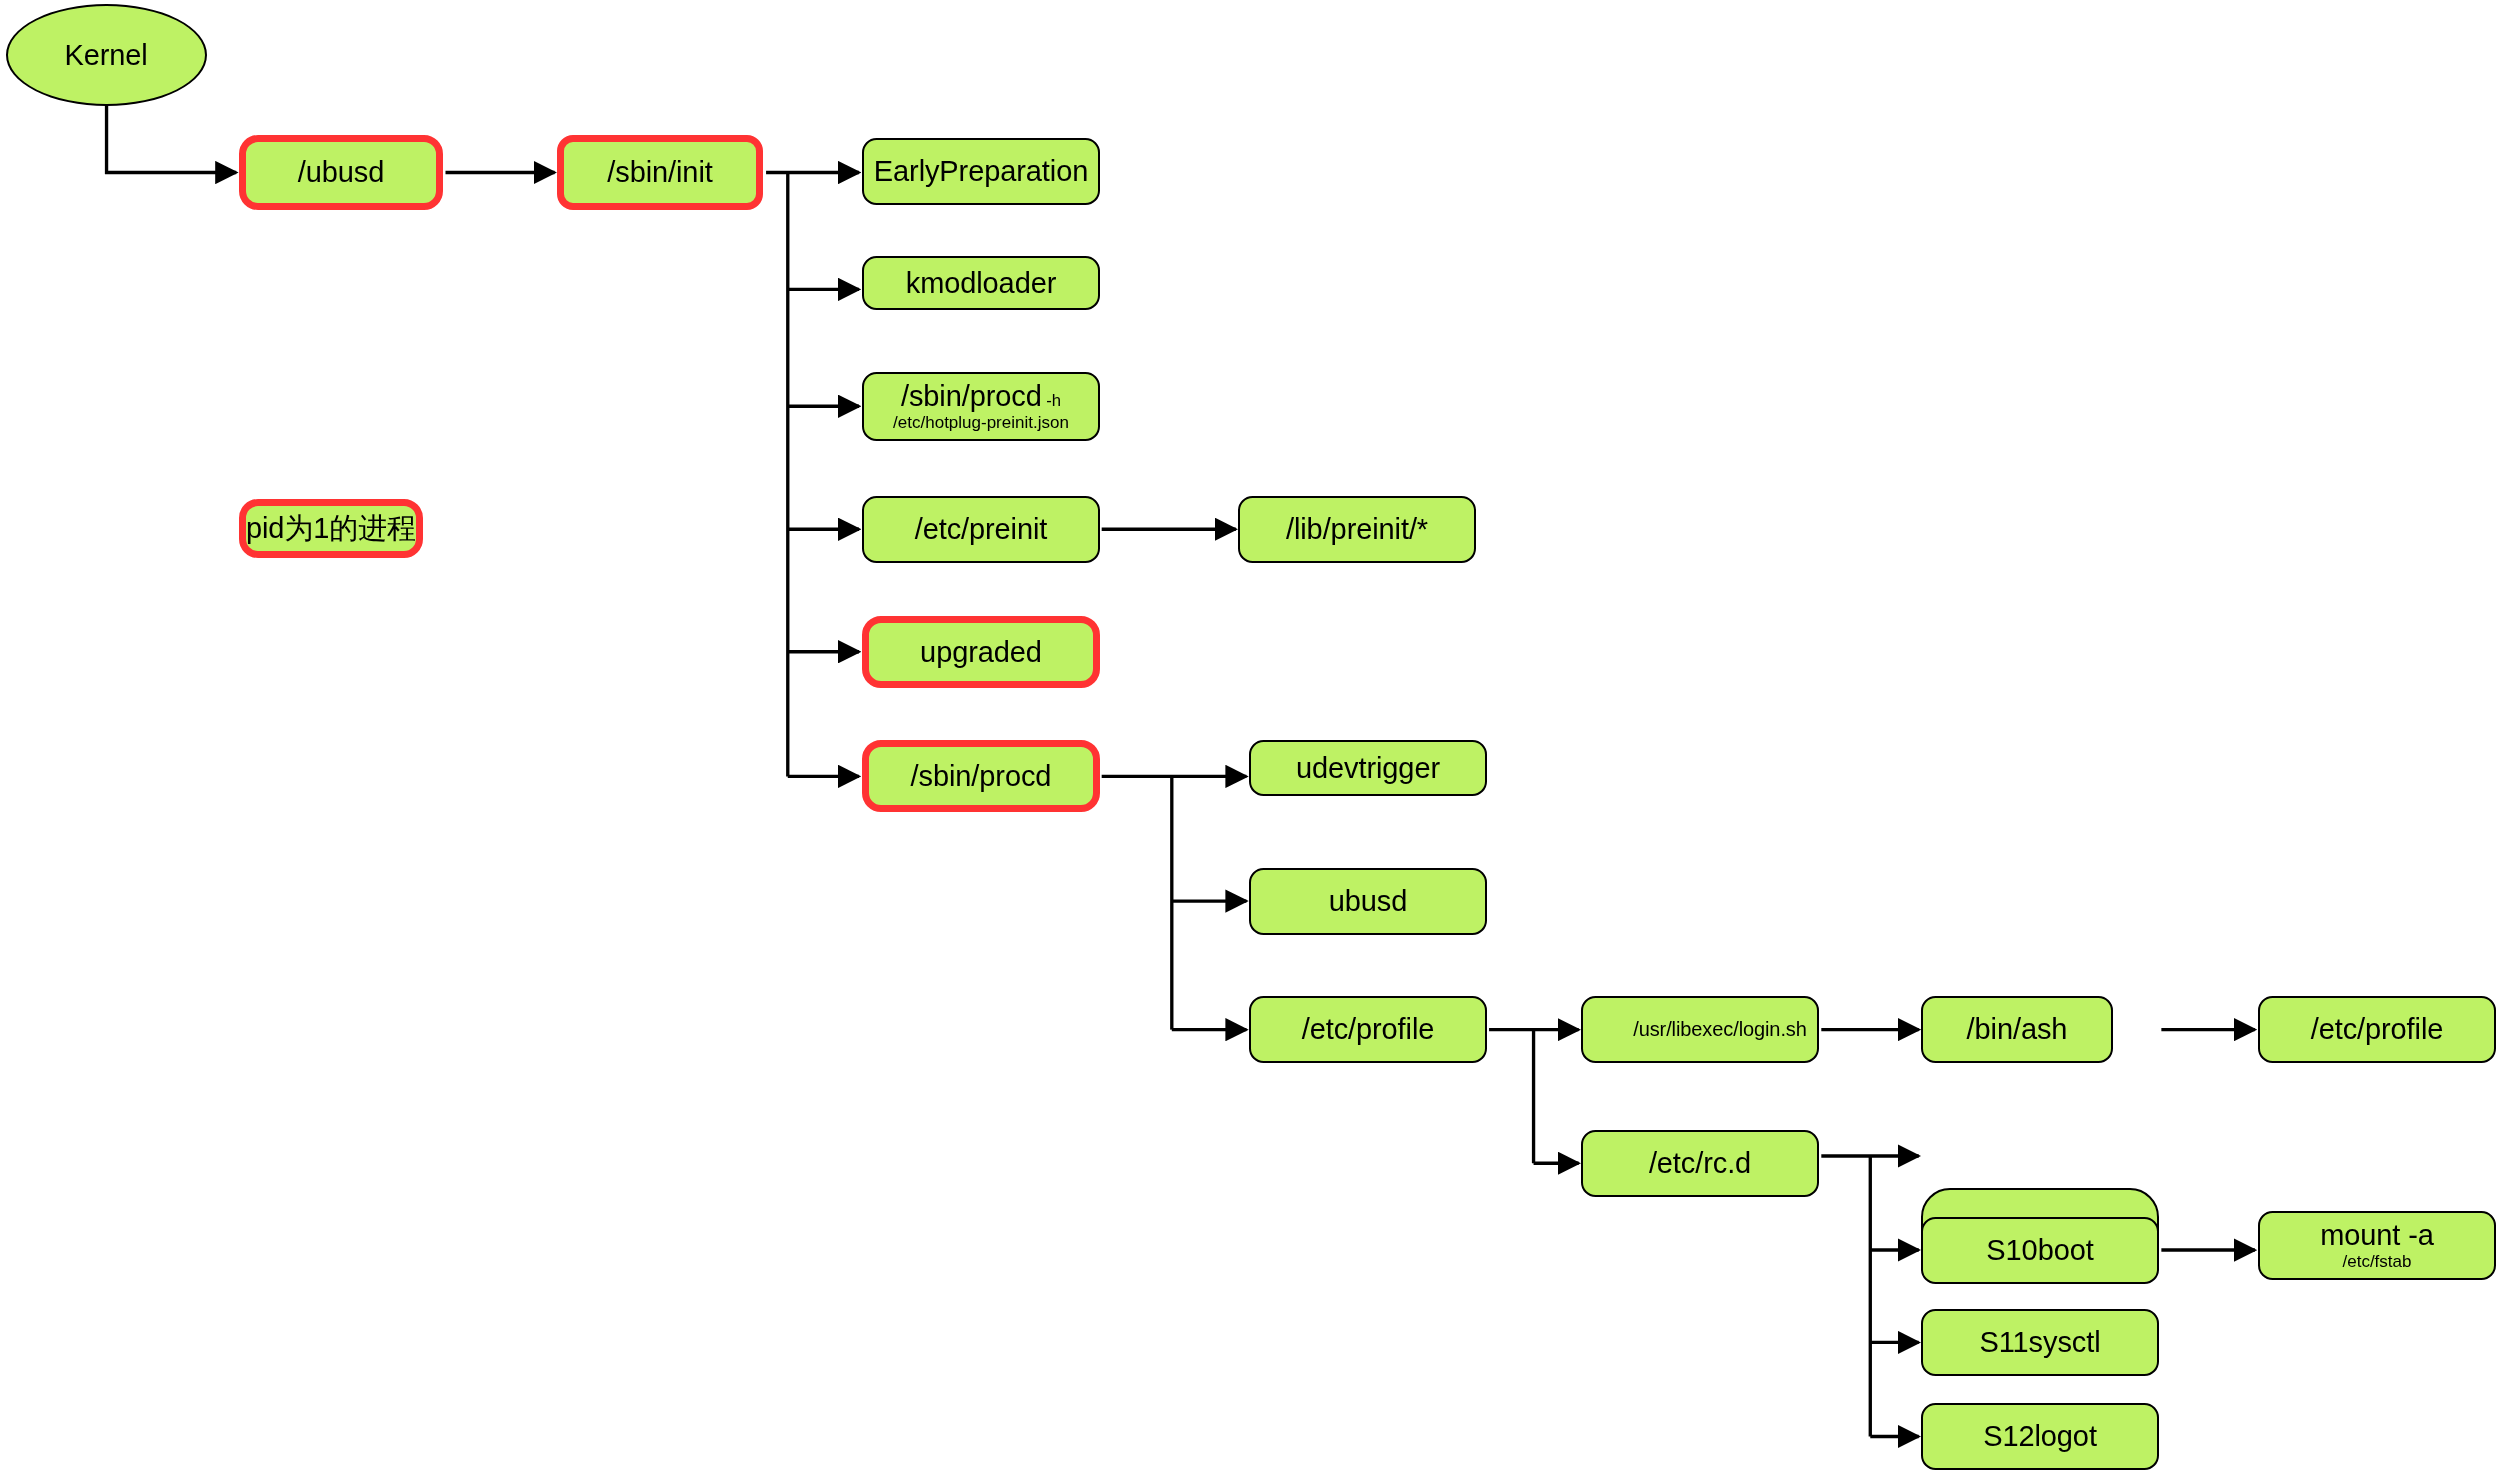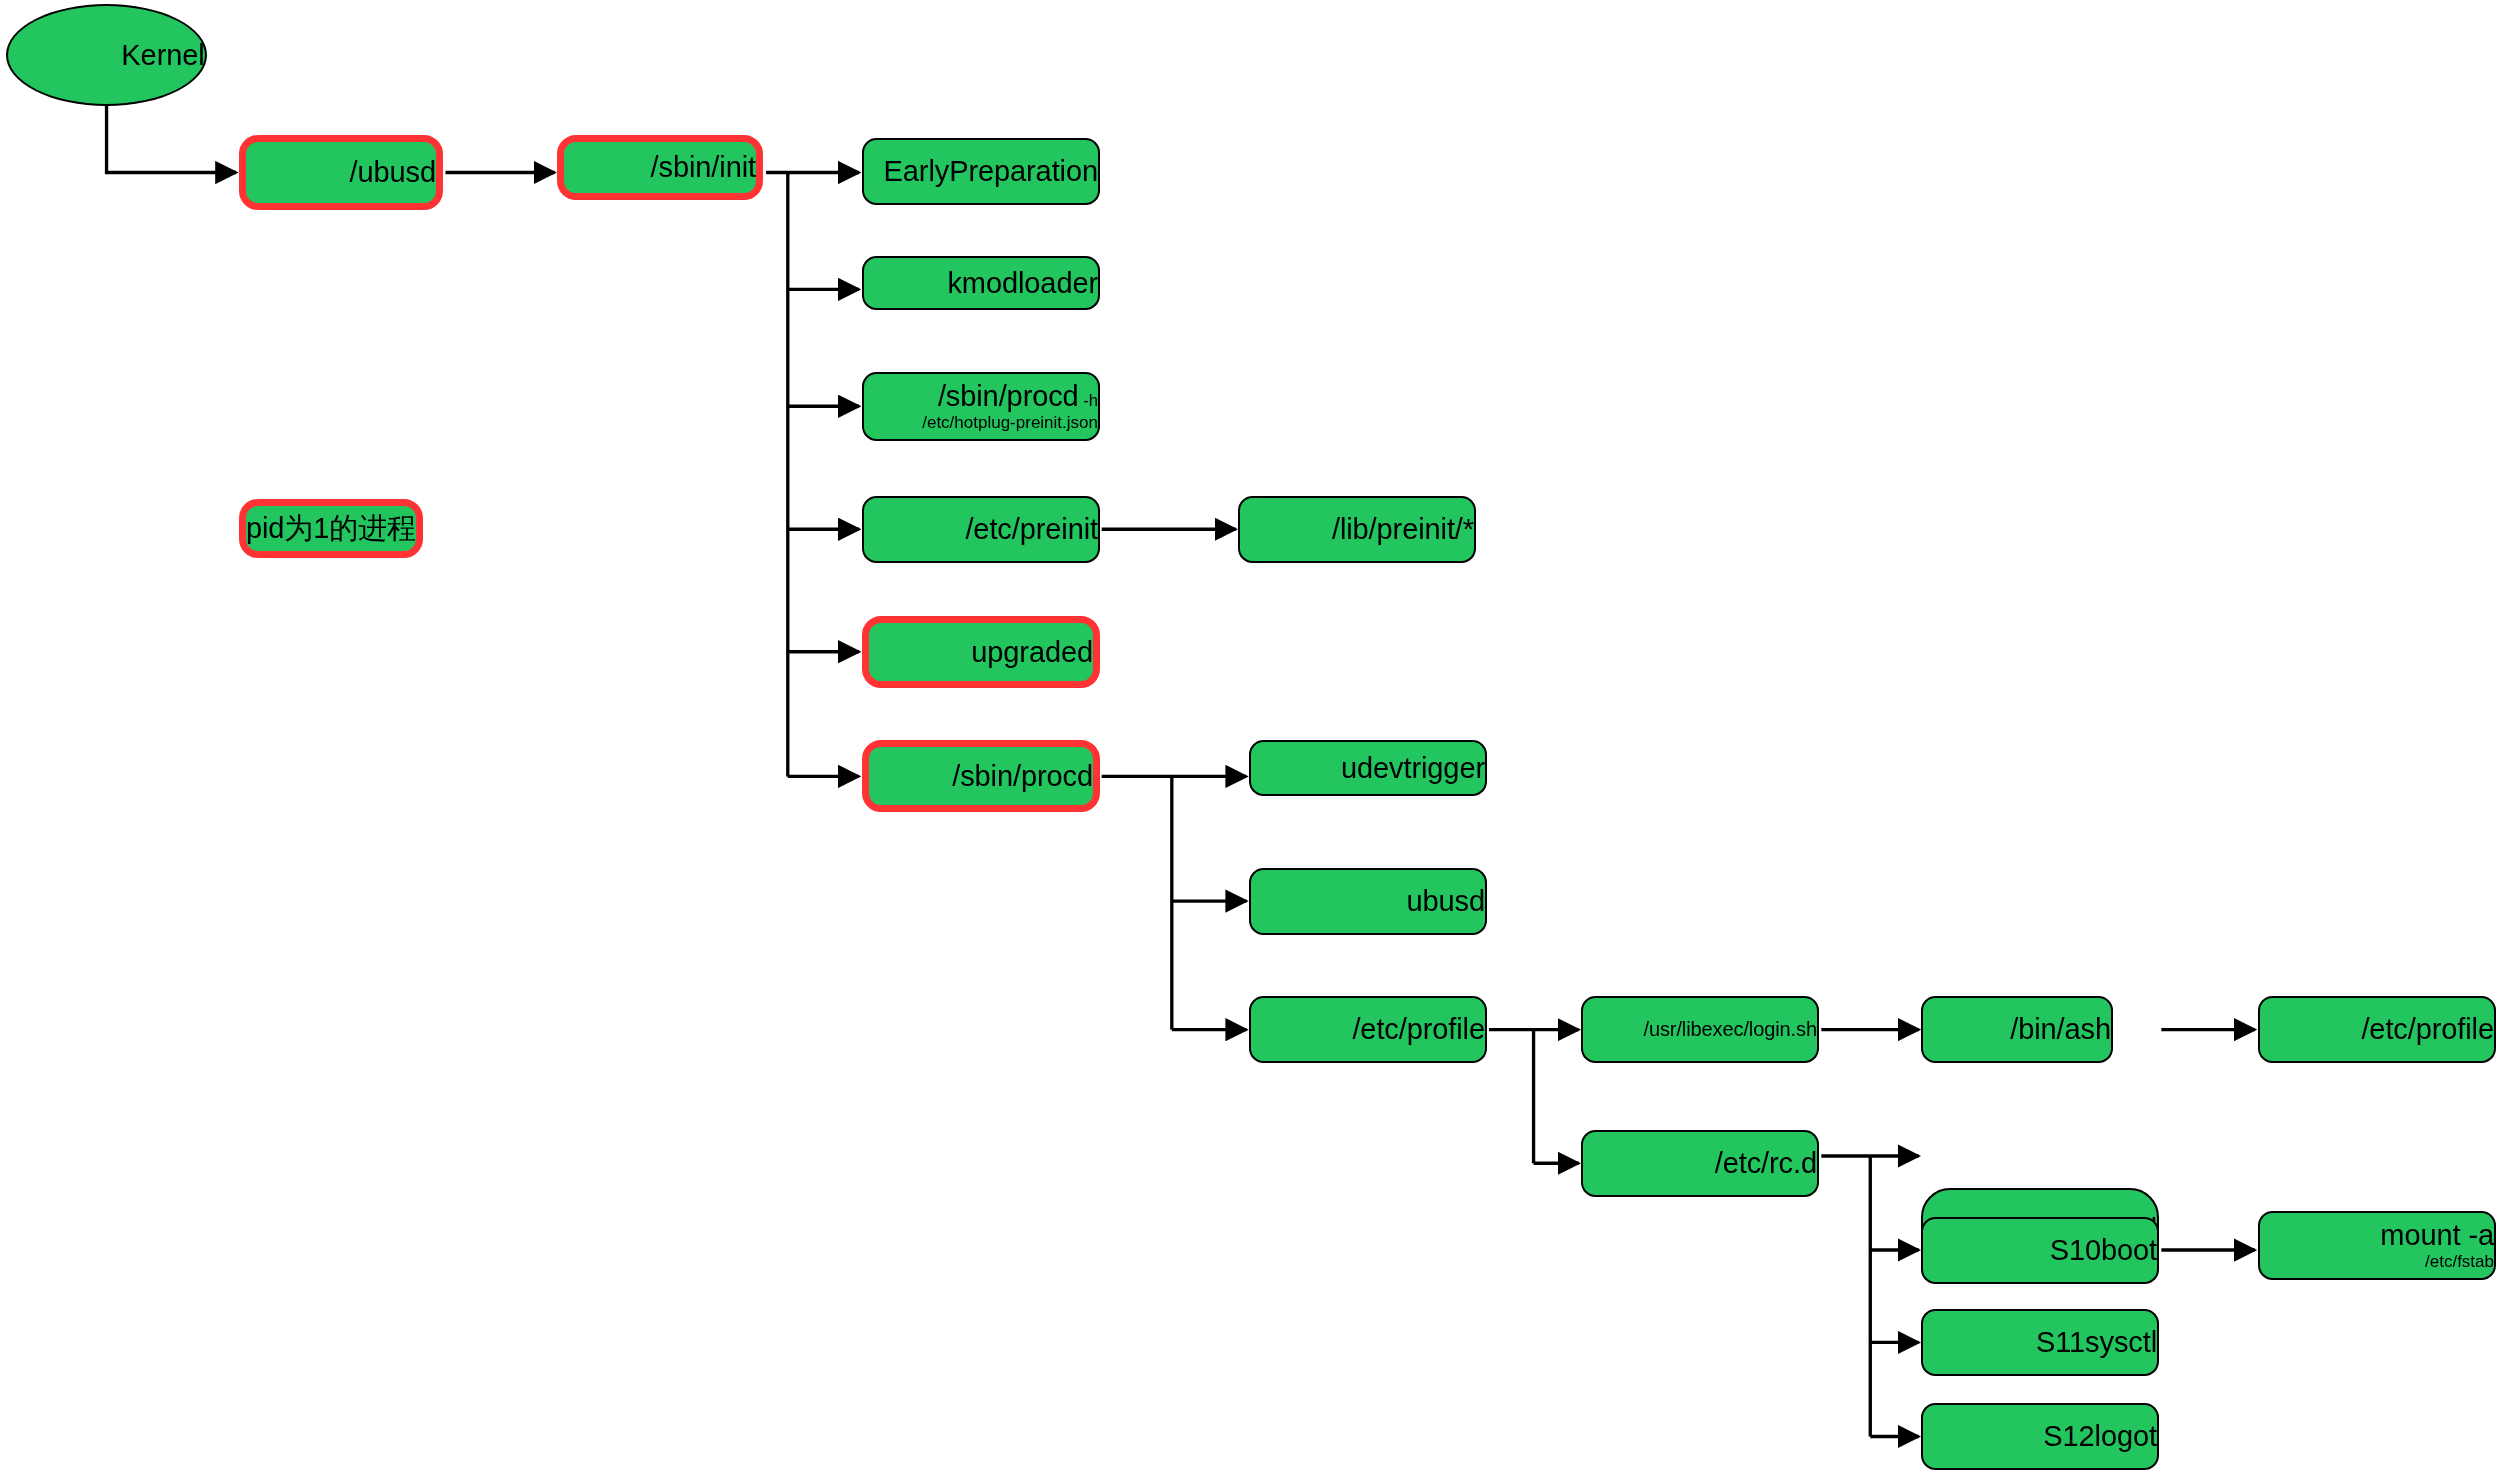--- a/index.html
+++ b/index.html
@@ -20,26 +20,26 @@
     position: absolute;
     left: 0;
     top: 0;
     width: 2500px;
     height: 1481px;
     pointer-events: none;
   }
   .node {
     position: absolute;
     box-sizing: border-box;
-    background: #22c55e;
+    background: #bef264;
     border: 2.8px solid #000000;
     border-radius: 14.5px;
     display: flex;
     flex-direction: column;
-    align-items: flex-end;
+    align-items: center;
     justify-content: center;
     color: #000000;
     z-index: 5;
   }
   .node.highlight {
     border: 7.8px solid #FF3333;
     border-radius: 19px;
   }
   .node.ellipse {
     border-radius: 50%;
@@ -132,21 +132,21 @@
       <div class="node ellipse" style="left: 5.6px; top: 3.9px; width: 201px; height: 102px;">
         <div class="row-inline">
           <span class="node-label">Kernel</span>
         </div>
       </div>
       <div class="node highlight" style="left: 239px; top: 135px; width: 204px; height: 75px;">
         <div class="row-inline">
           <span class="node-label">/ubusd</span>
         </div>
       </div>
-      <div class="node highlight" style="left: 557px; top: 135px; width: 206px; height: 65px;">
+      <div class="node highlight" style="left: 557px; top: 135px; width: 206px; height: 75px; border-radius: 16px;">
         <div class="row-inline">
           <span class="node-label">/sbin/init</span>
         </div>
       </div>
       <div class="node" style="left: 862px; top: 138px; width: 238px; height: 67px;">
         <div class="row-inline">
           <span class="node-label">EarlyPreparation</span>
         </div>
       </div>
       <div class="node" style="left: 862px; top: 256px; width: 238px; height: 54px;">

